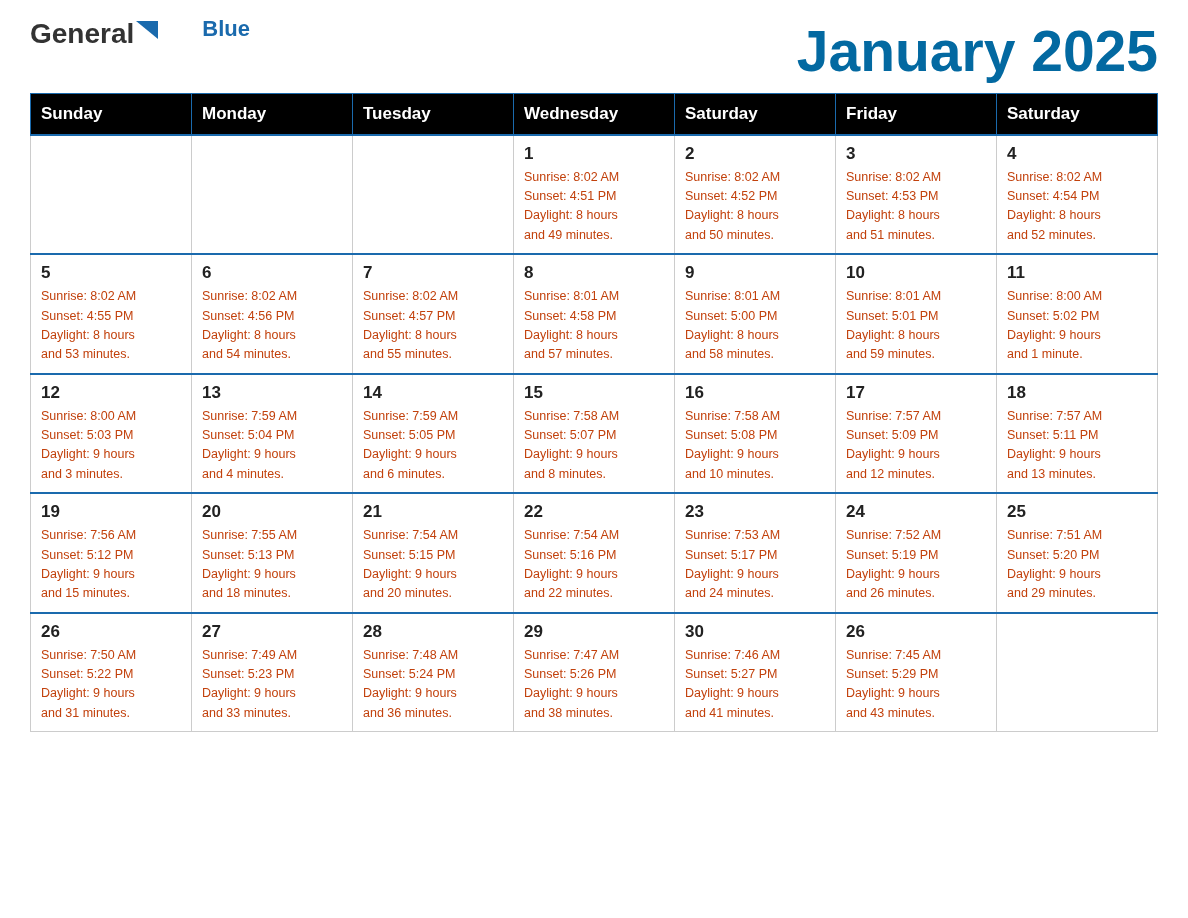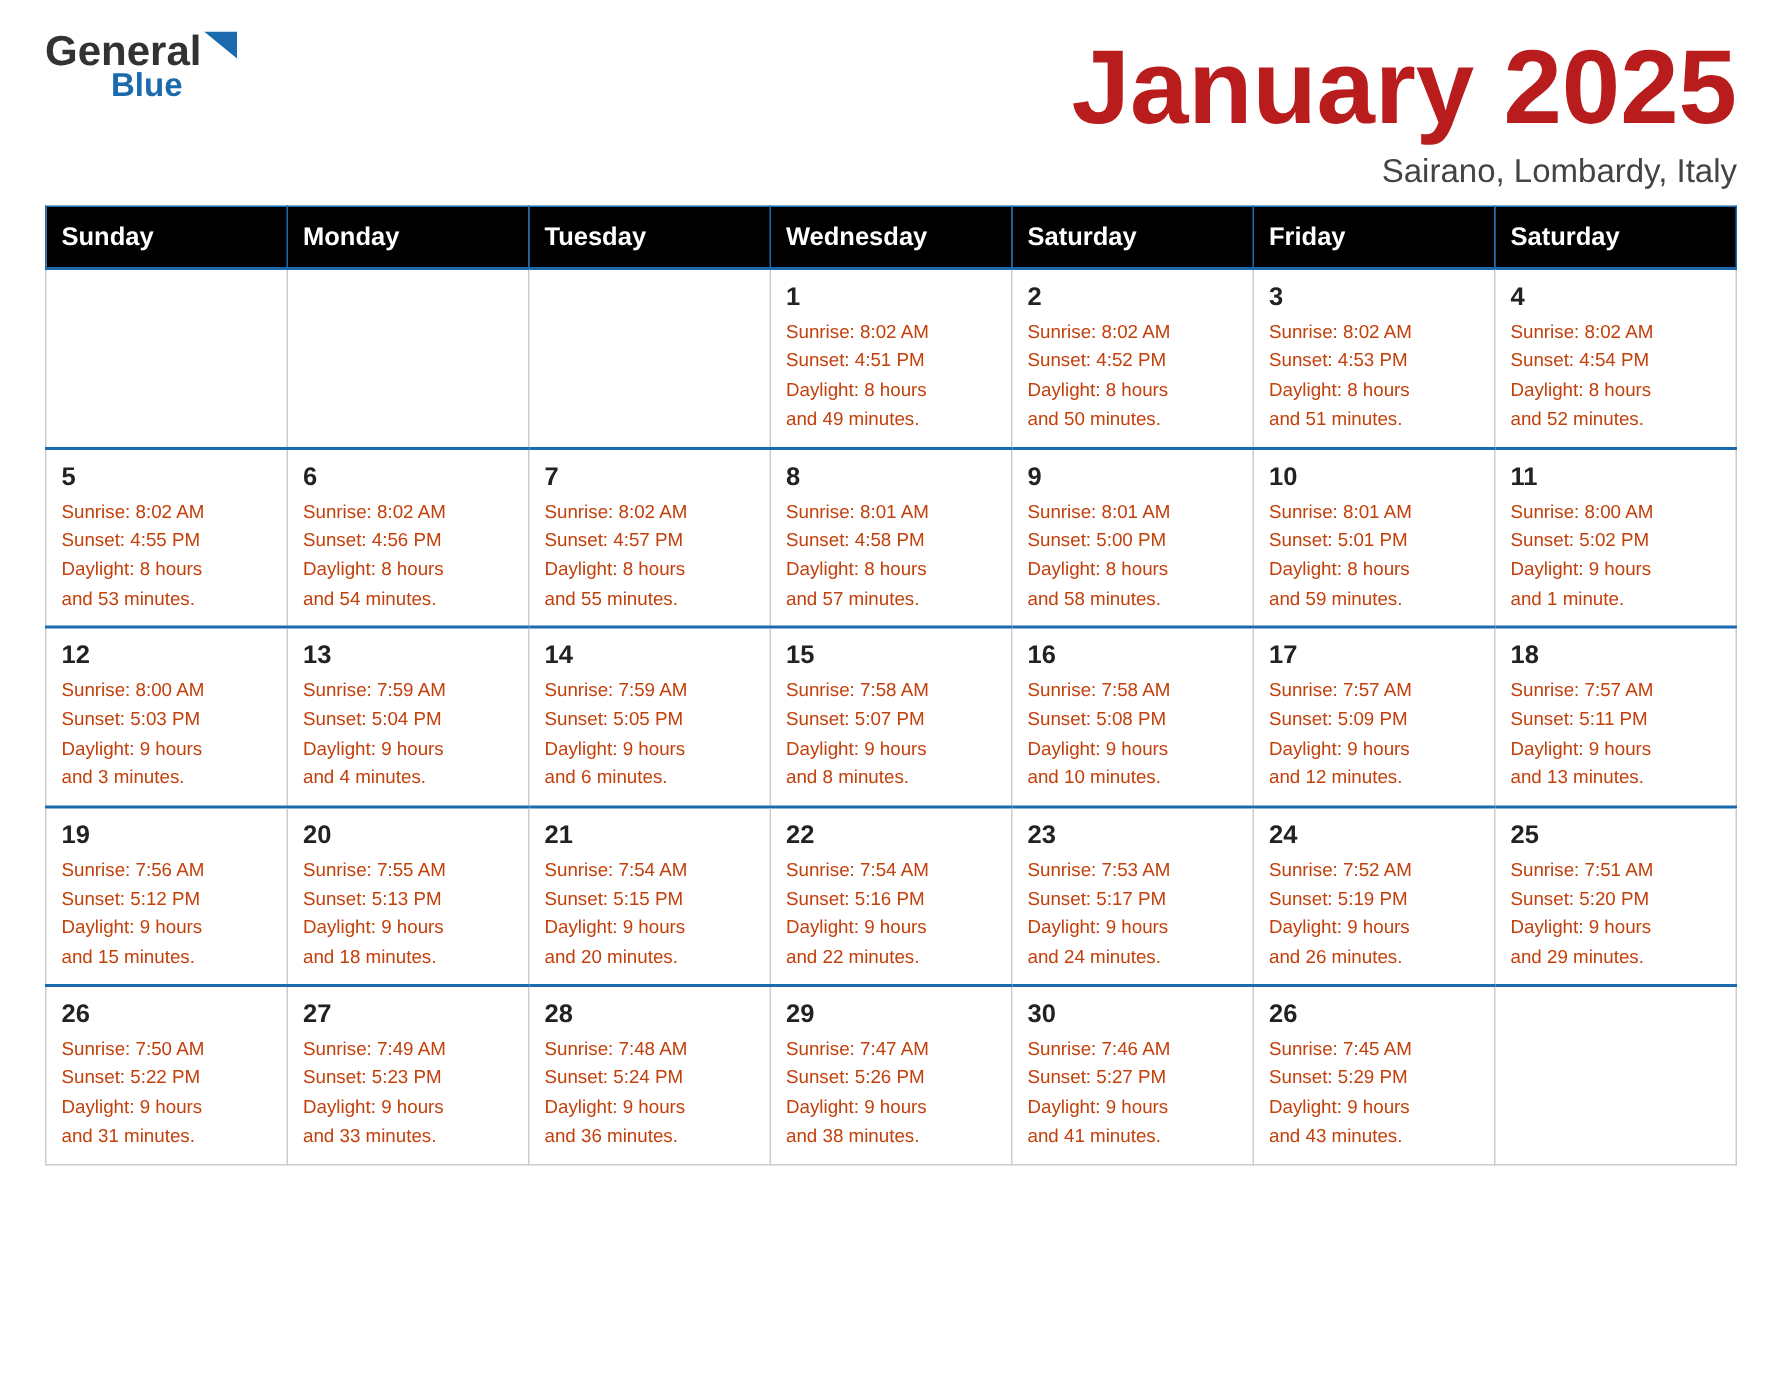--- a/index.html
+++ b/index.html
@@ -11,43 +11,43 @@
       padding: 20px 30px;
     }
     .header {
       display: flex;
       justify-content: space-between;
       align-items: flex-start;
       margin-bottom: 10px;
     }
     .logo {
       display: flex;
-      flex-direction: column;
+      flex-direction: row;
       align-items: flex-start;
     }
     .logo-general {
       font-size: 28px;
       font-weight: bold;
       color: #333;
       line-height: 1;
     }
     .logo-blue {
       font-size: 22px;
       font-weight: bold;
       color: #1a6aad;
       margin-top: -4px;
       margin-left: 44px;
     }
     .title-block {
       text-align: right;
     }
     .calendar-title {
-      font-size: 70px;
-      font-weight: bold;
-      color: #b91c1c;
+      font-size: 57px;
+      font-weight: bold;
+      color: #0369a1;
       line-height: 1.1;
     }
     .calendar-subtitle {
       font-size: 22px;
       color: #444;
       margin-top: 4px;
     }
     table {
       width: 100%;
       border-collapse: collapse;
@@ -100,21 +100,20 @@
       <span style="display:inline-block; margin-left:2px; position:relative; top:-2px;">
         <svg width="22" height="18" viewBox="0 0 22 18">
           <polygon points="0,0 22,0 22,18" fill="#1a6aad"></polygon>
         </svg>
       </span>
     </div>
     <div class="logo-blue">Blue</div>
   </div>
   <div class="title-block">
     <div class="calendar-title">January 2025</div>
-    <div class="calendar-subtitle">Sairano, Lombardy, Italy</div>
   </div>
 </div>
 
 <table>
   <thead>
     <tr>
       <th>Sunday</th>
       <th>Monday</th>
       <th>Tuesday</th>
       <th>Wednesday</th>

